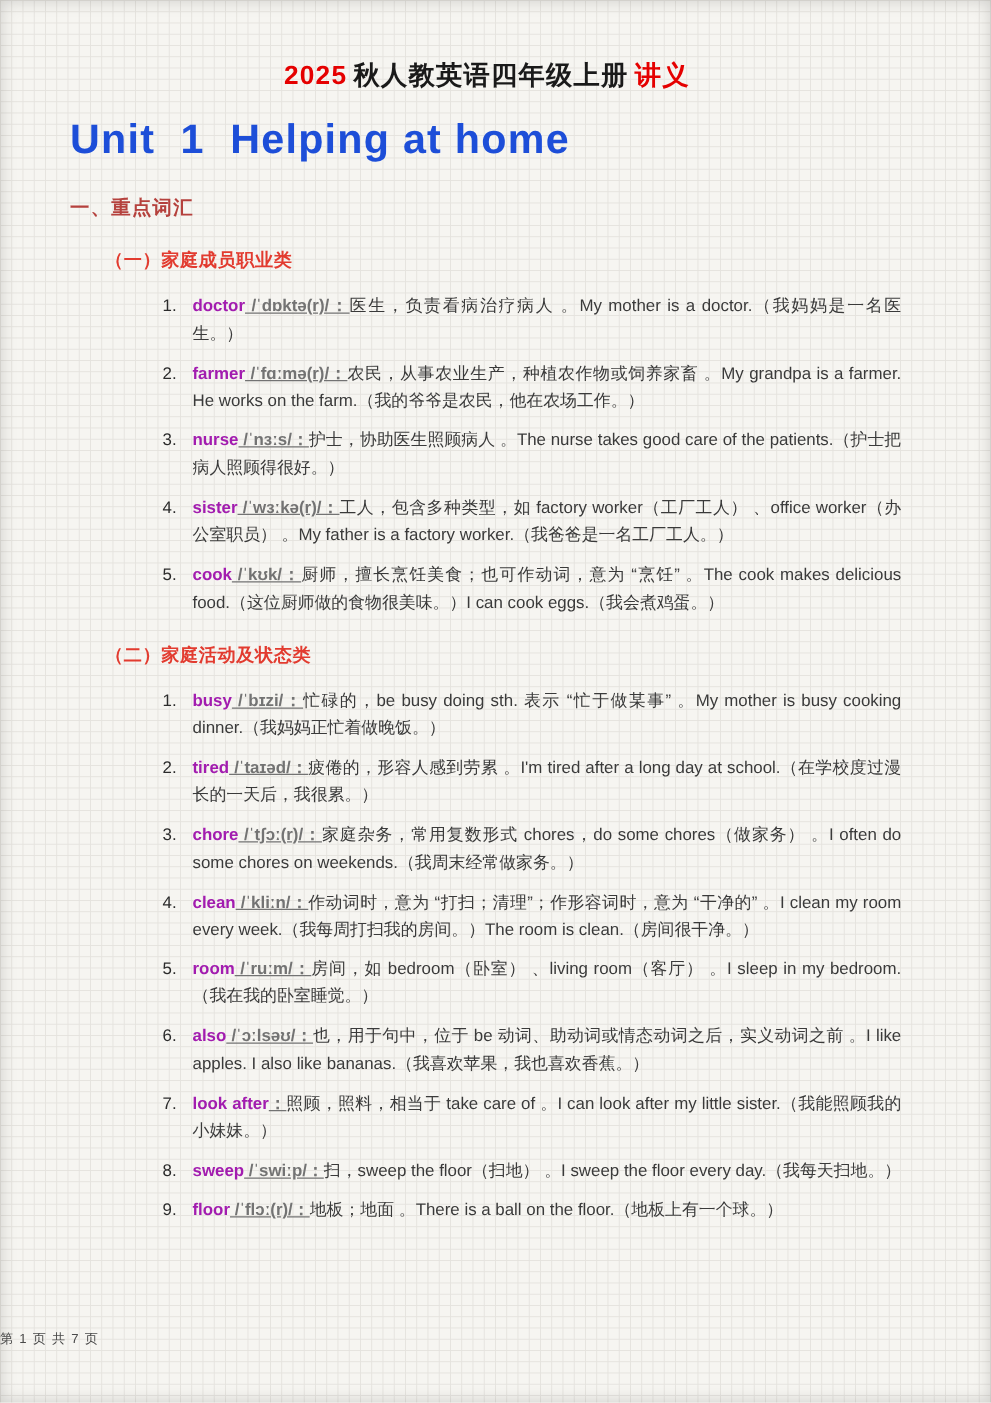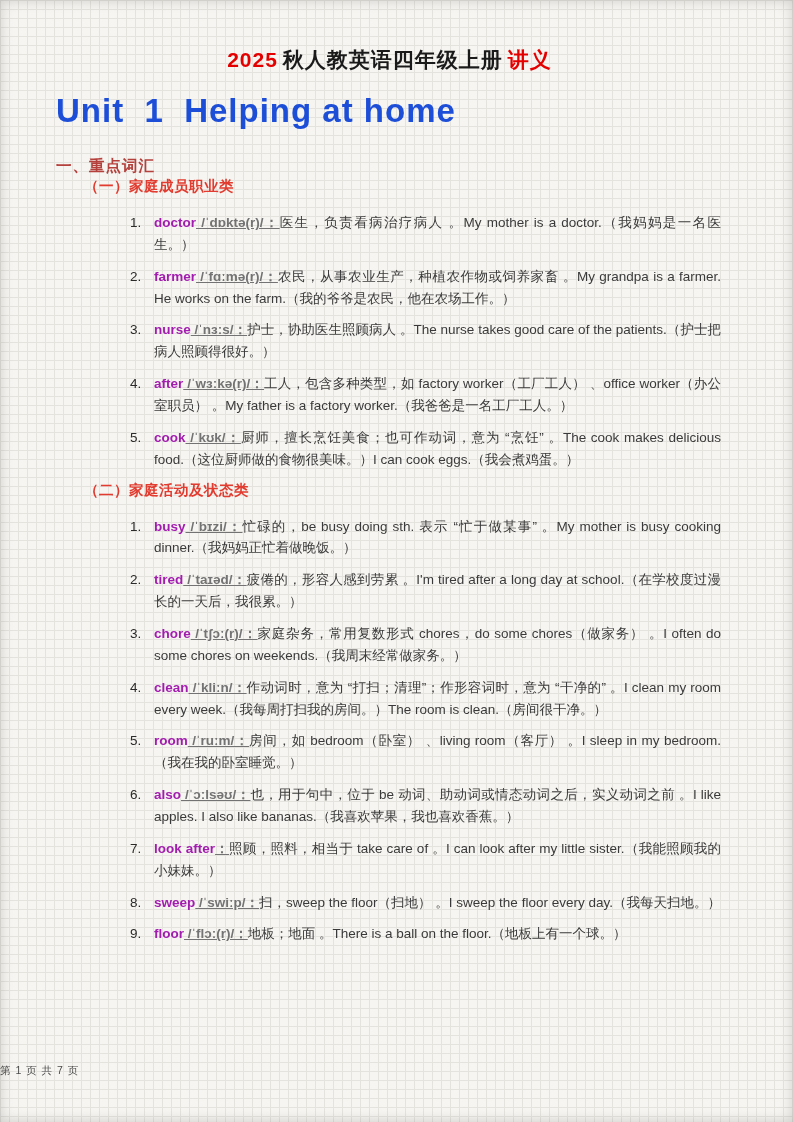--- a/index.html
+++ b/index.html
@@ -49,21 +49,21 @@
     letter-spacing: 5px;
     text-shadow: 0 0 1px rgba(166,60,56,0.45);
   }
   .section-title {
     margin-top: 26px;
     font-size: 15.5px;
     font-weight: bold;
     color: #b5413d;
     letter-spacing: 1px;
   }
-  .subsection { }
+  .subsection { margin-top: 22px; }
   .subsection-title {
     margin-left: 28px;
     font-size: 14.5px;
     font-weight: bold;
     color: #e23b2f;
     letter-spacing: 0.5px;
   }
   .vocab-list {
     margin-top: 16px;
     padding-left: 74px;
@@ -128,21 +128,21 @@
           <div class="vocab-item">
             <span class="vocab-num">2.</span>
             <span class="vocab-text"><span class="vocab-word">farmer</span><span class="vocab-phon"> /ˈfɑːmə(r)/：</span><span class="vocab-body">农民，从事农业生产，种植农作物或饲养家畜 。My grandpa is a farmer. He works on the farm.（我的爷爷是农民，他在农场工作。）</span></span>
           </div>
           <div class="vocab-item">
             <span class="vocab-num">3.</span>
             <span class="vocab-text"><span class="vocab-word">nurse</span><span class="vocab-phon"> /ˈnɜːs/：</span><span class="vocab-body">护士，协助医生照顾病人 。The nurse takes good care of the patients.（护士把病人照顾得很好。）</span></span>
           </div>
           <div class="vocab-item">
             <span class="vocab-num">4.</span>
-            <span class="vocab-text"><span class="vocab-word">after</span><span class="vocab-phon"> /ˈwɜːkə(r)/：</span><span class="vocab-body">工人，包含多种类型，如 factory worker（工厂工人） 、office worker（办公室职员） 。My father is a factory worker.（我爸爸是一名工厂工人。）</span></span>
+            <span class="vocab-text"><span class="vocab-word">sister</span><span class="vocab-phon"> /ˈwɜːkə(r)/：</span><span class="vocab-body">工人，包含多种类型，如 factory worker（工厂工人） 、office worker（办公室职员） 。My father is a factory worker.（我爸爸是一名工厂工人。）</span></span>
           </div>
           <div class="vocab-item">
             <span class="vocab-num">5.</span>
             <span class="vocab-text"><span class="vocab-word">cook</span><span class="vocab-phon"> /ˈkʊk/：</span><span class="vocab-body">厨师，擅长烹饪美食；也可作动词，意为 “烹饪” 。The cook makes delicious food.（这位厨师做的食物很美味。）I can cook eggs.（我会煮鸡蛋。）</span></span>
           </div>
         </div>
       </div>
       <div class="subsection">
         <div class="subsection-title">（二）家庭活动及状态类</div>
         <div class="vocab-list">

